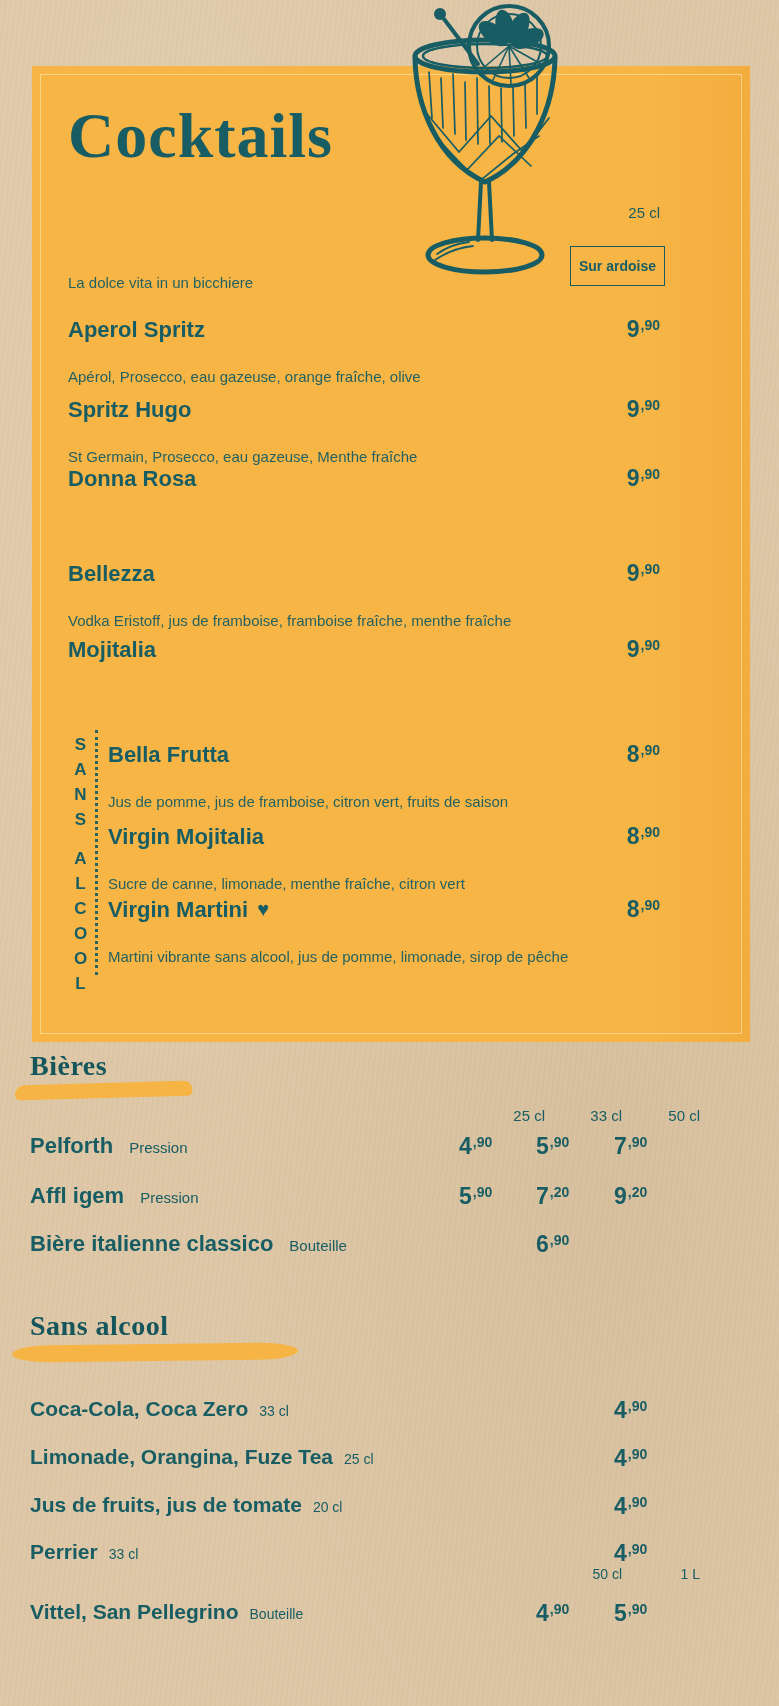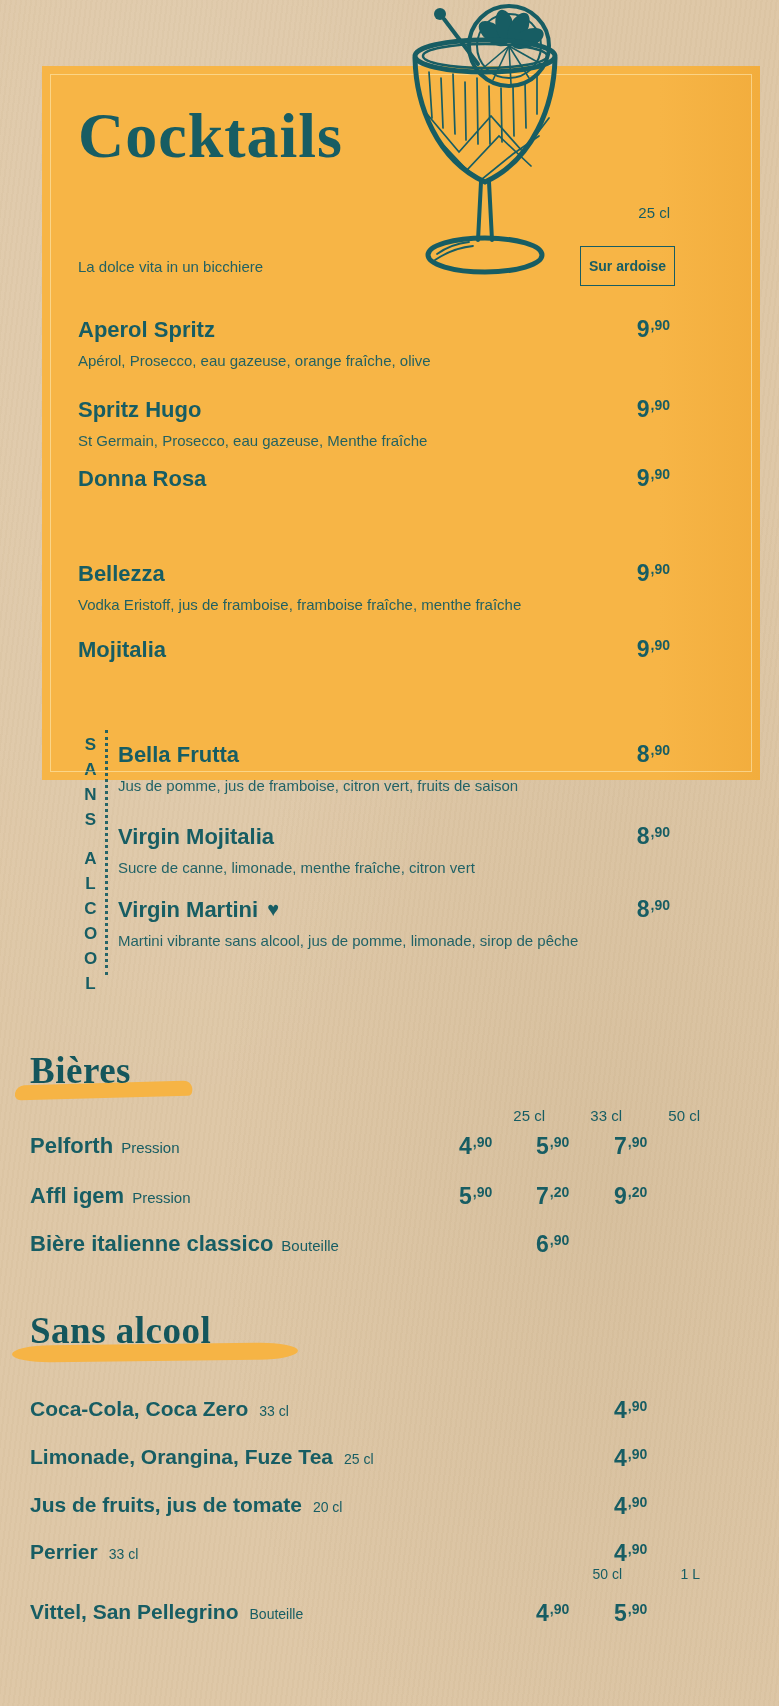--- a/index.html
+++ b/index.html
@@ -15,21 +15,21 @@
     position:relative;width:779px;height:1706px;margin:0 auto;overflow:hidden;
     background:
       radial-gradient(ellipse at 22% 18%, rgba(255,255,255,.10), transparent 42%),
       radial-gradient(ellipse at 78% 70%, rgba(120,90,40,.07), transparent 46%),
       repeating-linear-gradient(97deg, rgba(120,95,55,.025) 0 2px, rgba(255,255,255,.02) 2px 5px),
       var(--kraft);
   }
 
   
   .card{
-    position:absolute;left:42px;top:66px;width:718px;height:714px;
+    position:absolute;left:32px;top:66px;width:718px;height:976px;
     background:linear-gradient(to right,#f7b546 86%,#f2ad3d 100%);
   }
   .card::after{
     content:"";position:absolute;inset:8px;border:1px solid rgba(255,238,190,.55);pointer-events:none;
   }
   .card-title{
     position:absolute;left:36px;top:38px;
     font-family:"Liberation Serif",serif;font-weight:700;font-size:64px;line-height:1;
     color:var(--ink);letter-spacing:1px;
   }
@@ -38,21 +38,21 @@
   }
   .badge{
     position:absolute;right:85px;top:180px;
     border:1.5px solid var(--ink);color:var(--ink);
     font-size:14px;font-weight:700;padding:11px 8px;white-space:nowrap;
   }
   .item{position:absolute;left:36px;right:90px}
   .item.sa{left:76px}
   .iname{font-size:22px;font-weight:700;color:var(--ink);line-height:1.05}
   .heart{font-size:20px;margin-left:9px;position:relative;top:-1px}
-  .idesc{margin-top:9px;font-size:15px;font-weight:400;color:var(--ink);opacity:.95;line-height:1.45}
+  .idesc{margin-top:25px;font-size:15px;font-weight:400;color:var(--ink);opacity:.95;line-height:1.45}
   .iprice{position:absolute;right:0;top:-2px;white-space:nowrap}
   .pi{font-size:23px;font-weight:700;color:var(--ink)}
   .ps{font-size:14px;font-weight:700;color:var(--ink);position:relative;top:-7px;margin-left:1px}
 
   .vert{
     position:absolute;left:40px;top:669px;display:flex;flex-direction:column;gap:14px;
   }
   .vert span{
     writing-mode:vertical-rl;text-orientation:upright;
     font-size:17px;font-weight:700;letter-spacing:6px;line-height:1;color:var(--ink);
@@ -61,32 +61,32 @@
     position:absolute;left:63px;top:664px;height:245px;
     border-left:3px dotted var(--ink);opacity:.92;
   }
 
   
   .glass{position:absolute;left:385px;top:2px;width:206px;height:292px}
 
   
   .h2{
     position:absolute;left:30px;z-index:2;
-    font-family:"Liberation Serif",serif;font-weight:700;font-size:37px;line-height:1;
+    font-family:"Liberation Serif",serif;font-weight:700;font-size:28px;line-height:1;
     color:#14565c;letter-spacing:.5px;
   }
   .hl{position:absolute;background:var(--hl);z-index:1}
   .hl-beers{left:15px;top:1083px;width:178px;height:15px;border-radius:9px 14px 4px 9px;transform:rotate(-1.6deg) skewX(-14deg)}
   .hl-soft{left:12px;top:1344px;width:286px;height:17px;border-radius:60px/13px;transform:rotate(-.7deg)}
 
   
   .trow,.thead{position:absolute;left:30px;right:0;height:30px}
   .tname{font-size:22px;font-weight:700;color:var(--ink)}
   .tname.soft-nm{font-size:21px}
-  .tnote{font-size:15px;font-weight:400;color:var(--ink);margin-left:8px}
+  .tnote{font-size:15px;font-weight:400;color:var(--ink);margin-left:16px}
   .tsize{font-size:14px;font-weight:400;color:var(--ink);margin-left:11px}
   .cell{position:absolute;top:0;width:86px;text-align:left;white-space:nowrap}
   .colh{position:absolute;top:0;width:86px;text-align:right;font-size:15px;color:var(--ink)}
   .colh.small{font-size:14px}
   .c1{right:234px}.c2{right:157px}.c3{right:79px}
 </style>
 </head>
 <body>
 
 <div class="page">

